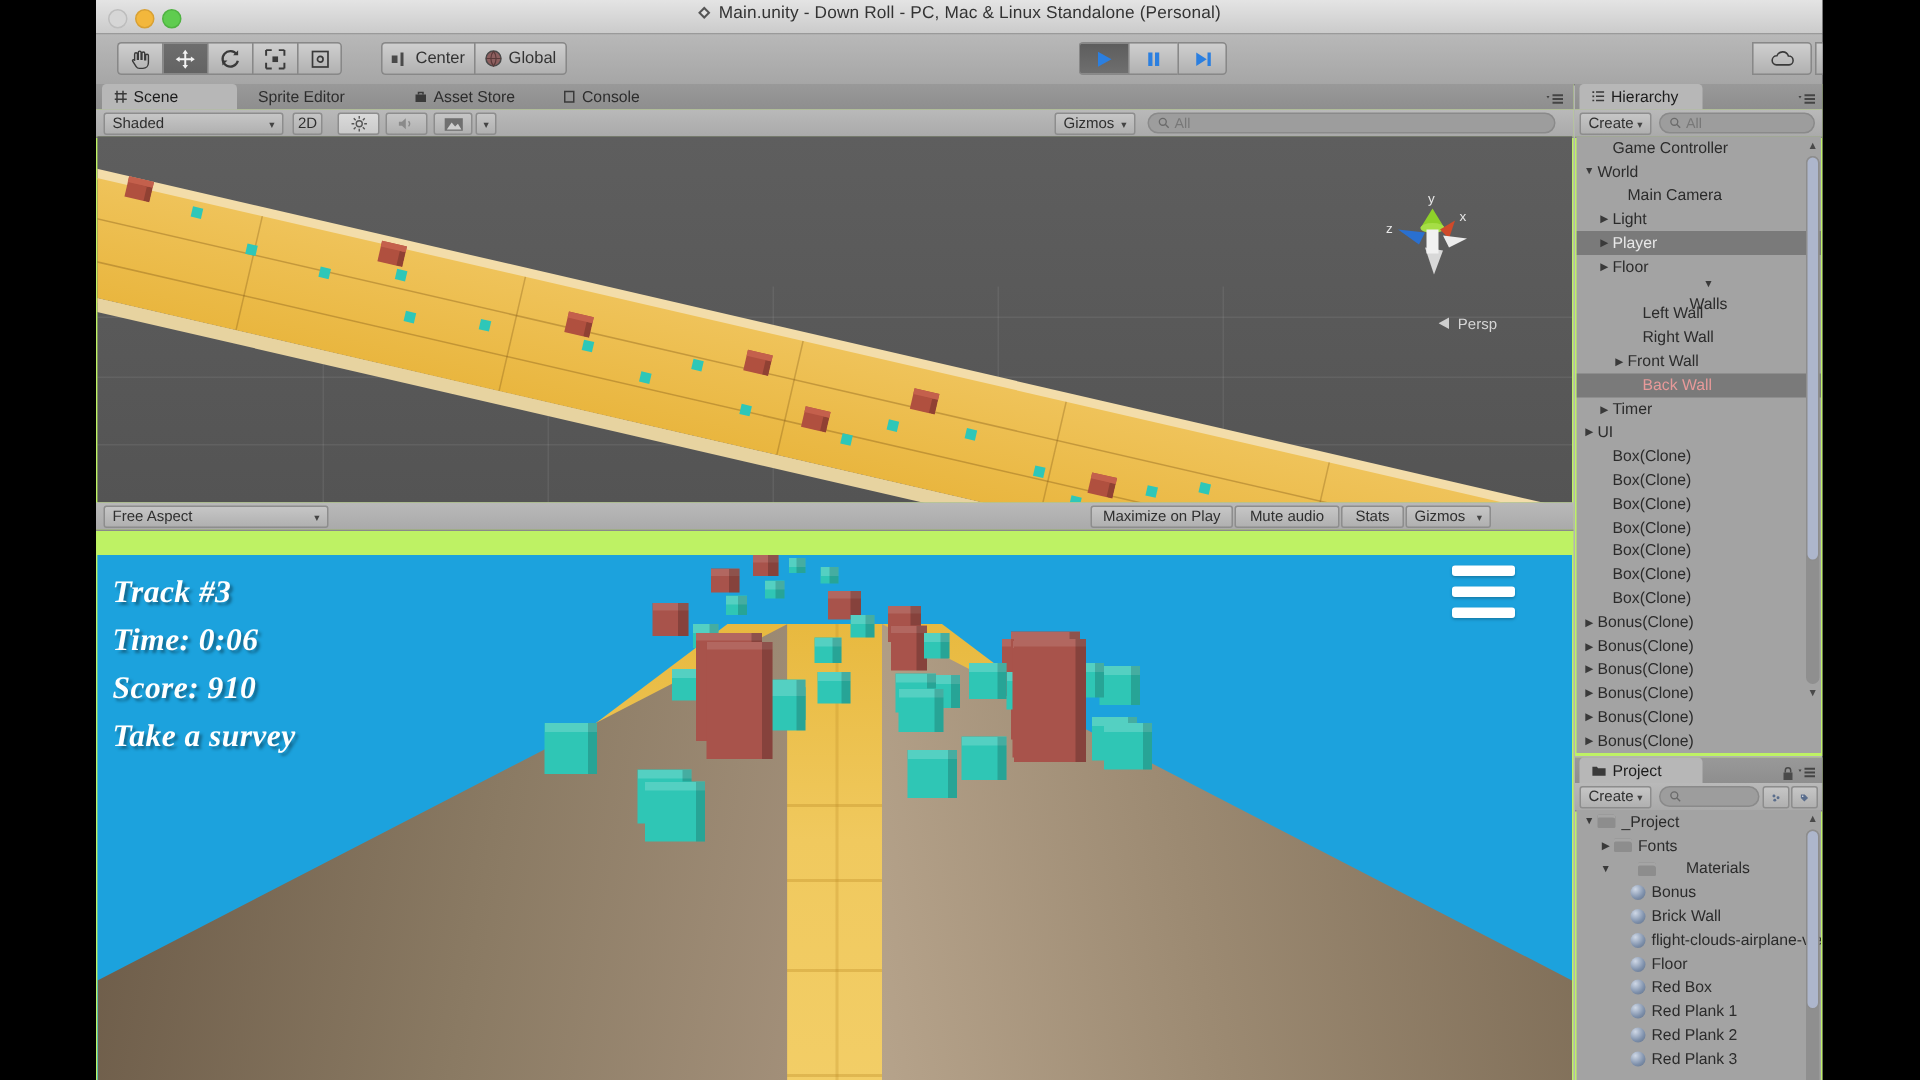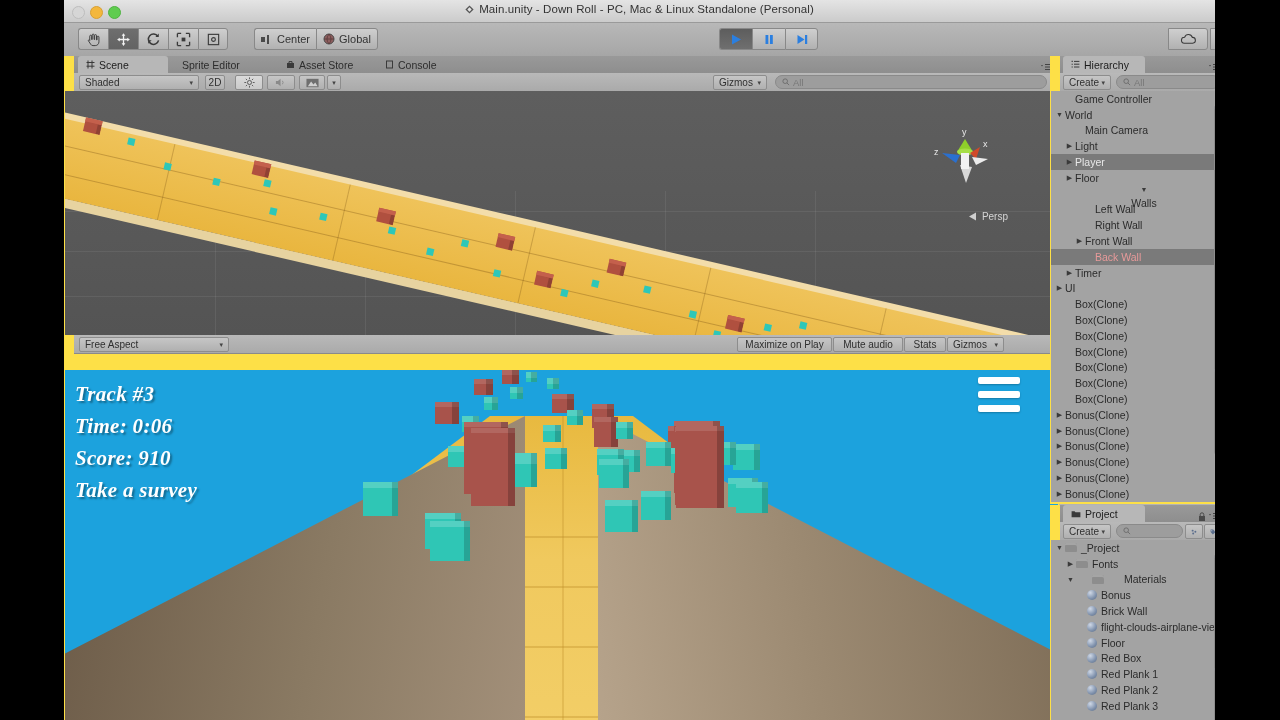--- a/index.html
+++ b/index.html
@@ -34,21 +34,21 @@
   #play-tools{left:655px;}
   #play-tools .tbtn{min-width:33px;}
   #cloud-tools{left:1104px;}
   #cloud-tools .tbtn{min-width:40px;}
   #account-tools{left:1146px;}
 
   
   #editor-body{position:absolute;left:0;top:56px;right:0;bottom:0;}
 
   
-  .panel{position:absolute;background:#fde047;padding-left:10px;}
+  .panel{position:absolute;background:#bef264;}
   .tabstrip{position:relative;height:17px;background:linear-gradient(#999,#8e8e8e);}
   .tab{position:absolute;top:0;height:17px;display:flex;align-items:center;padding:0 10px 0 8px;font-size:10.5px;color:#2d2d2d;box-sizing:border-box;white-space:nowrap;}
   .tab.active{background:#b7b7b7;border-radius:3px 3px 0 0;color:#1c1c1c;}
   .tab .ticon{margin-right:4px;display:inline-flex;}
   .panel-menu{position:absolute;right:4px;top:3px;width:13px;height:10px;}
   .subbar{position:relative;height:18px;background:linear-gradient(#b9b9b9,#aaa);border-bottom:1px solid #8a8a8a;}
   .sbtn{position:absolute;top:2px;height:15px;display:flex;align-items:center;justify-content:center;
         font-size:10px;color:#2f2f2f;background:linear-gradient(#c6c6c6,#b0b0b0);border:1px solid #8d8d8d;border-radius:2px;padding:0 5px;box-sizing:border-box;white-space:nowrap;}
   .searchbox{position:absolute;top:2px;height:14px;border-radius:7px;background:#9d9d9d;border:1px solid #8a8a8a;
              display:flex;align-items:center;padding:0 6px;box-sizing:border-box;font-size:9.5px;color:#787878;}

